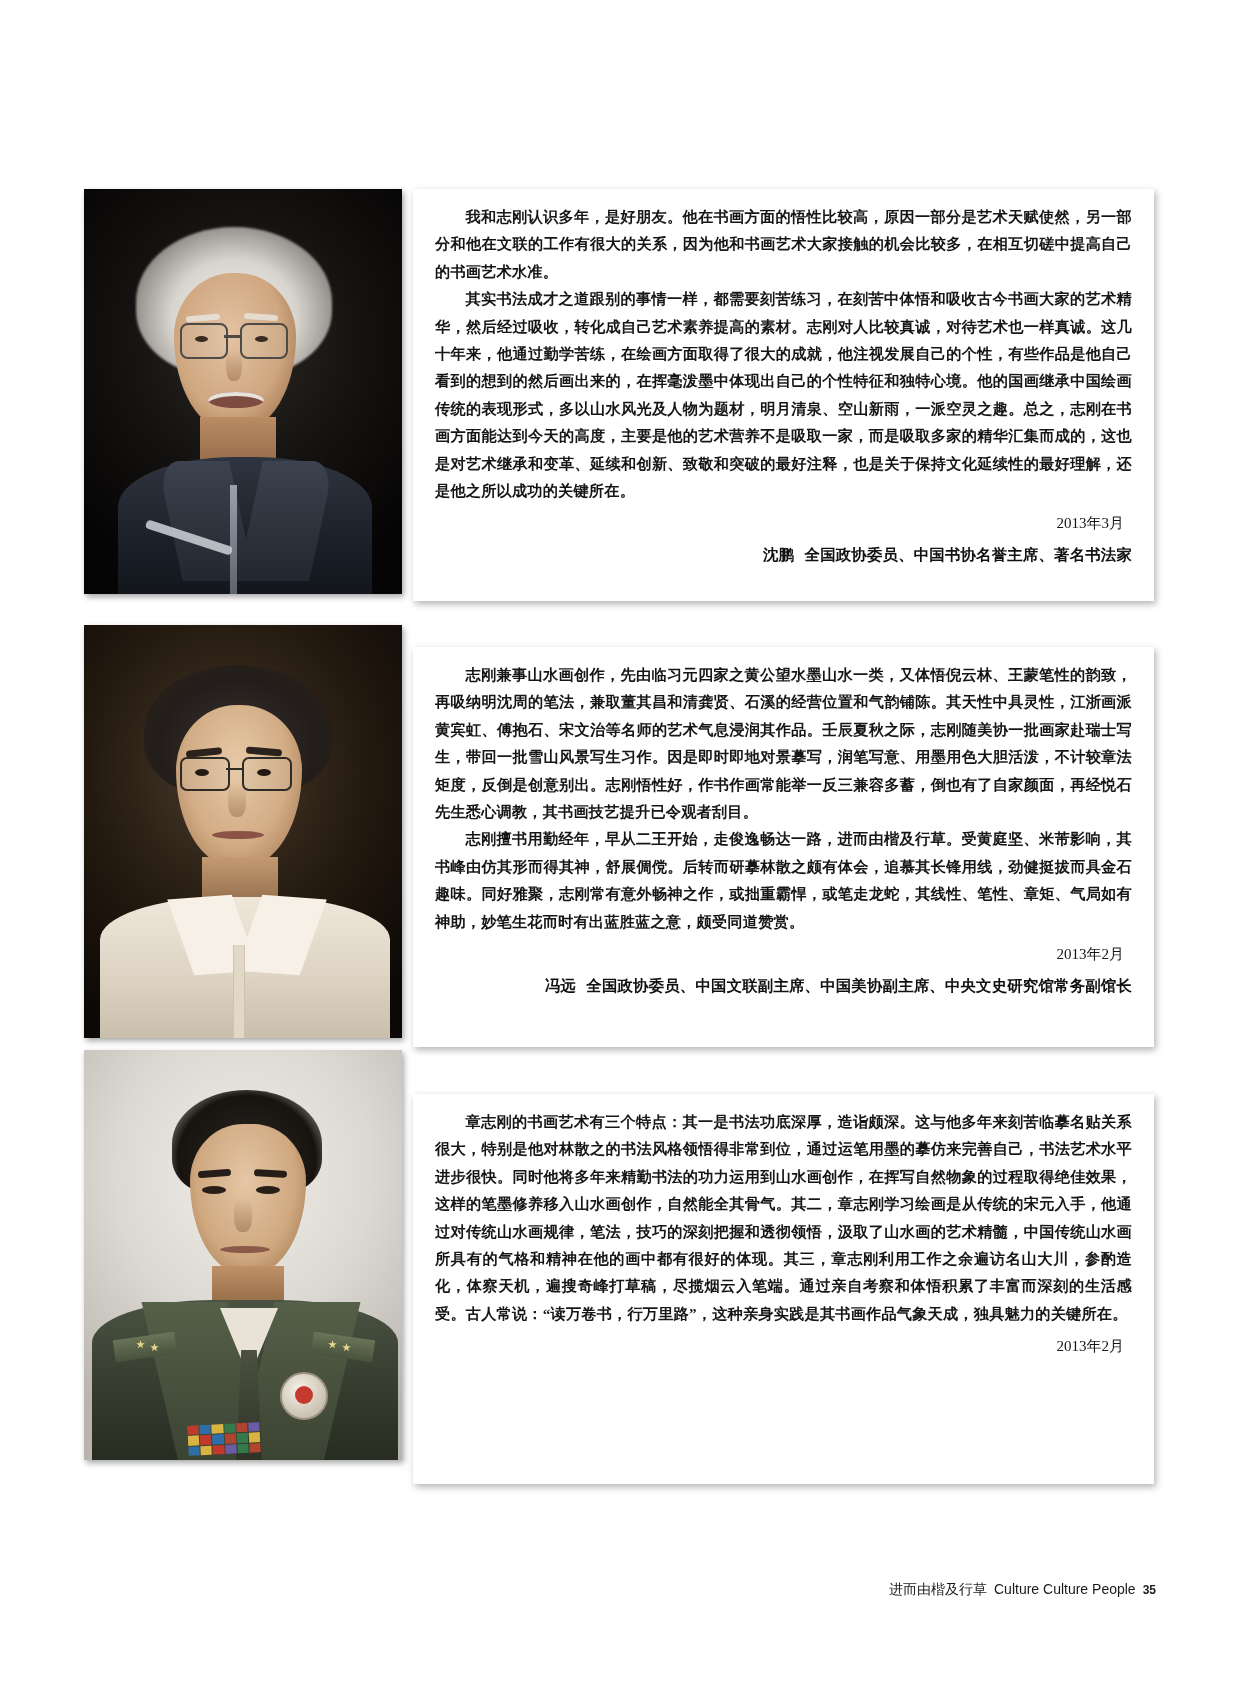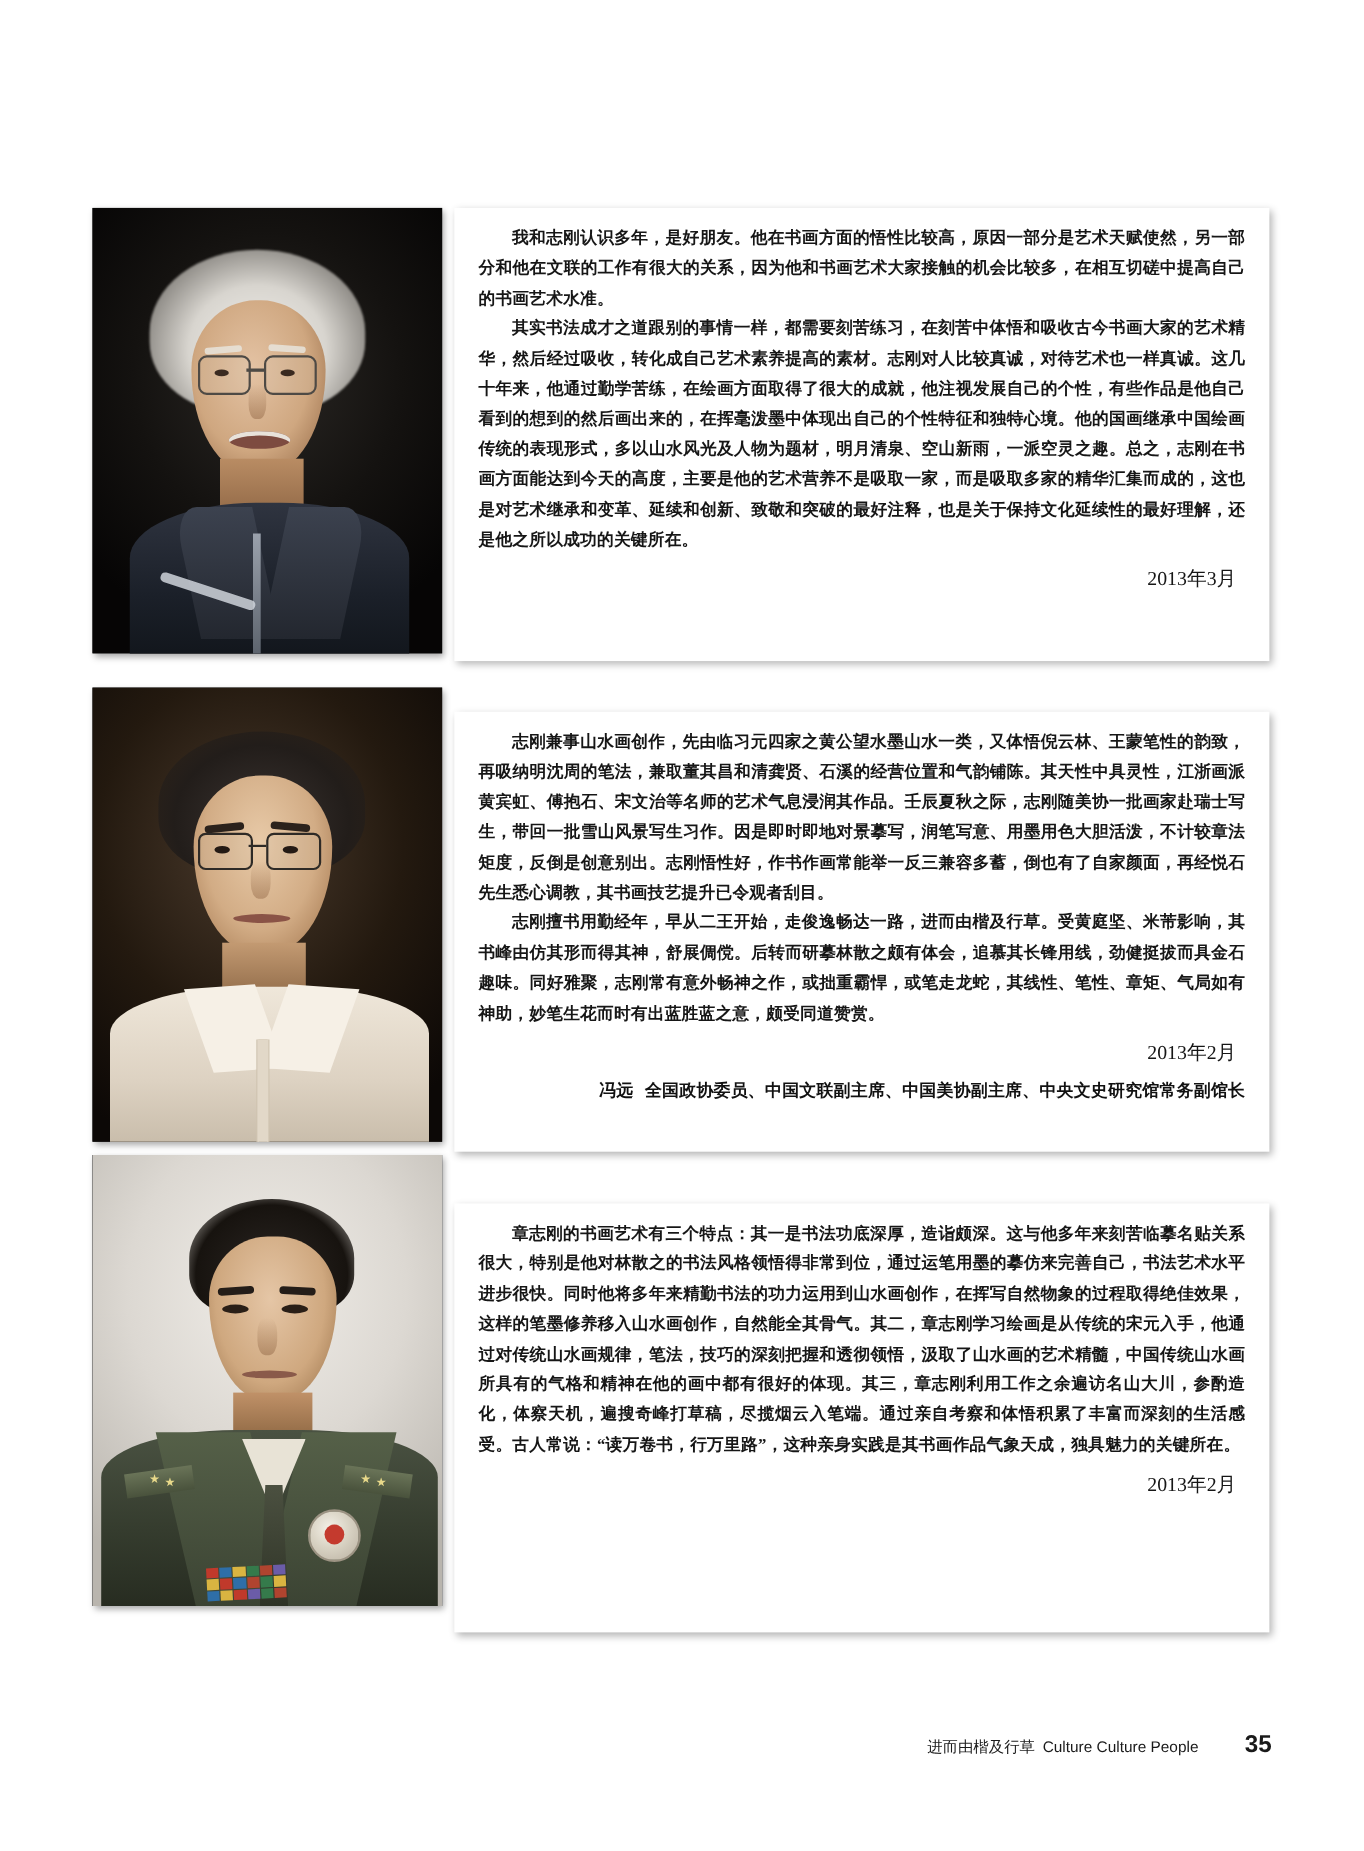--- a/index.html
+++ b/index.html
@@ -68,21 +68,21 @@
   }
   .body-text p {
     margin: 0;
     text-indent: 2em;
     font-weight: bold;
   }
 
   .date-line {
     margin-top: 10px;
     text-align: right;
-    font-size: 18px;
+    font-size: 15px;
     color: #161616;
     padding-right: 8px;
   }
 
   .attrib {
     margin-top: 12px;
     font-family: "Liberation Sans", "DejaVu Sans", sans-serif;
     font-weight: bold;
     font-size: 15.4px;
     color: #111;
@@ -98,22 +98,21 @@
     bottom: 84px;
     font-family: "Liberation Sans", "DejaVu Sans", sans-serif;
     font-size: 14px;
     color: #1a1a1a;
     display: flex;
     align-items: baseline;
     gap: 7px;
   }
   .footer .pagenum {
     font-weight: bold;
-    font-size: 22px;
-    margin-left: 35px;
+    font-size: 12px;
   }
 
   
   .portrait {
     position: absolute;
     inset: 0;
   }
 
   
   .p1-bg {
@@ -335,20 +334,24 @@
         <div class="p1-mouth"></div>
       </div>
     </div>
 
     <div class="text-card" id="card-1">
       <div class="body-text">
         <p>我和志刚认识多年，是好朋友。他在书画方面的悟性比较高，原因一部分是艺术天赋使然，另一部分和他在文联的工作有很大的关系，因为他和书画艺术大家接触的机会比较多，在相互切磋中提高自己的书画艺术水准。</p>
         <p>其实书法成才之道跟别的事情一样，都需要刻苦练习，在刻苦中体悟和吸收古今书画大家的艺术精华，然后经过吸收，转化成自己艺术素养提高的素材。志刚对人比较真诚，对待艺术也一样真诚。这几十年来，他通过勤学苦练，在绘画方面取得了很大的成就，他注视发展自己的个性，有些作品是他自己看到的想到的然后画出来的，在挥毫泼墨中体现出自己的个性特征和独特心境。他的国画继承中国绘画传统的表现形式，多以山水风光及人物为题材，明月清泉、空山新雨，一派空灵之趣。总之，志刚在书画方面能达到今天的高度，主要是他的艺术营养不是吸取一家，而是吸取多家的精华汇集而成的，这也是对艺术继承和变革、延续和创新、致敬和突破的最好注释，也是关于保持文化延续性的最好理解，还是他之所以成功的关键所在。</p>
       </div>
       <div class="date-line">2013年3月</div>
+      <div class="attrib">
+        <span class="name">沈鹏</span>
+        <span class="title">全国政协委员、中国书协名誉主席、著名书法家</span>
+      </div>
     </div>
   </div>
 
   <div class="section" id="section-2">
 
     <div class="photo" id="photo-2">
       <div class="portrait">
         <div class="p2-bg"></div>
         <div class="p2-hair"></div>
         <div class="p2-face"></div>

